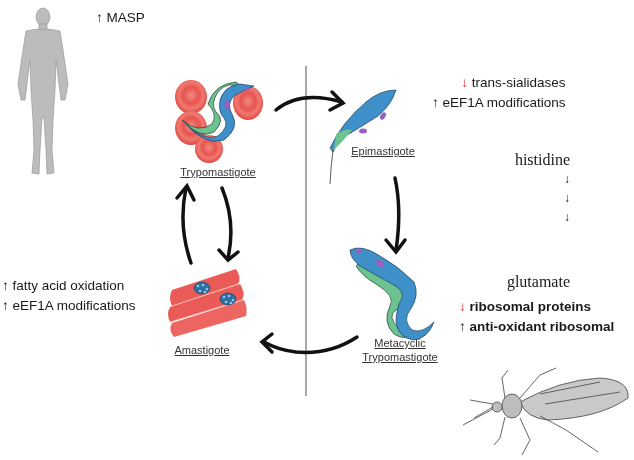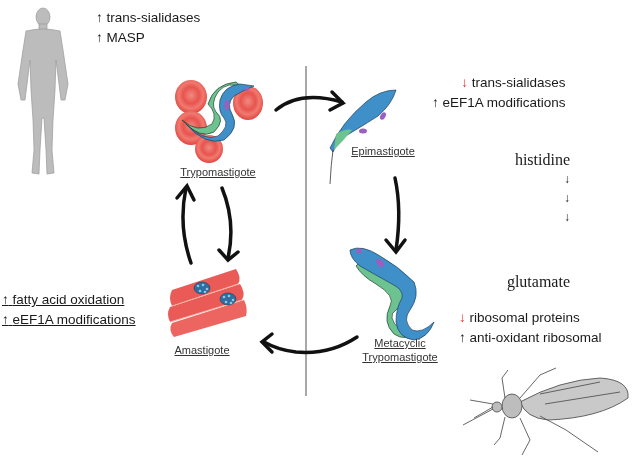--- a/index.html
+++ b/index.html
@@ -123,31 +123,27 @@
     <path d="M520 398 L540 375 L556 368" fill="none"></path>
     <path d="M505 417 L500 438 L494 445" fill="none"></path>
     <path d="M520 418 L530 440 L522 455" fill="none"></path>
     <path d="M540 416 L566 430 L598 452" fill="none"></path>
   </g>
 </svg>
 
 <div class="abs txt" style="left:96px; top:8px;">
   <span class="line">
     <span class="up" style="color: rgb(26, 26, 26);">↑</span>
-    <span>trans-sialidases</span>
-  </span>
-  <span class="line">
-    <span class="up" style="color: rgb(26, 26, 26);">↑</span>
     <span>MASP</span>
   </span>
 </div>
 
 <div class="abs lbl" style="left:168px; top:166px; width:100px;">Trypomastigote</div>
 
-<div class="abs txt" style="left:2px; top:290px;text-decoration:underline;">
+<div class="abs txt" style="left:2px; top:276px;">
   <span class="line">
     <span class="up" style="color: rgb(26, 26, 26);">↑</span>
     <span>fatty acid oxidation</span>
   </span>
   <span class="line">
     <span class="up" style="color: rgb(26, 26, 26);">↑</span>
     <span>eEF1A modifications</span>
   </span>
 </div>
 
@@ -167,21 +163,21 @@
 <div class="abs lbl" style="left:348px; top:145px; width:70px;">Epimastigote</div>
 
 <div class="abs big" style="left:490px; top:150px; width:80px; text-align:right;font-family:Liberation Serif, serif;">
   <div style="line-height:20px;">histidine</div>
   <div style="font-size:12px; line-height:19px;">↓</div>
   <div style="font-size:12px; line-height:19px;">↓</div>
   <div style="font-size:12px; line-height:19px;">↓</div>
   <div style="line-height:22px;margin-top:44px;">glutamate</div>
 </div>
 
-<div class="abs txt" style="left:459px; top:308px;">
+<div class="abs txt" style="left:459px; top:297px;font-weight:bold;">
   <span class="line">
     <span class="down" style="color: rgb(224, 48, 46);">↓</span>
     <span>ribosomal proteins</span>
   </span>
   <span class="line">
     <span class="up" style="color: rgb(26, 26, 26);">↑</span>
     <span>anti-oxidant ribosomal</span>
   </span>
 </div>
 

